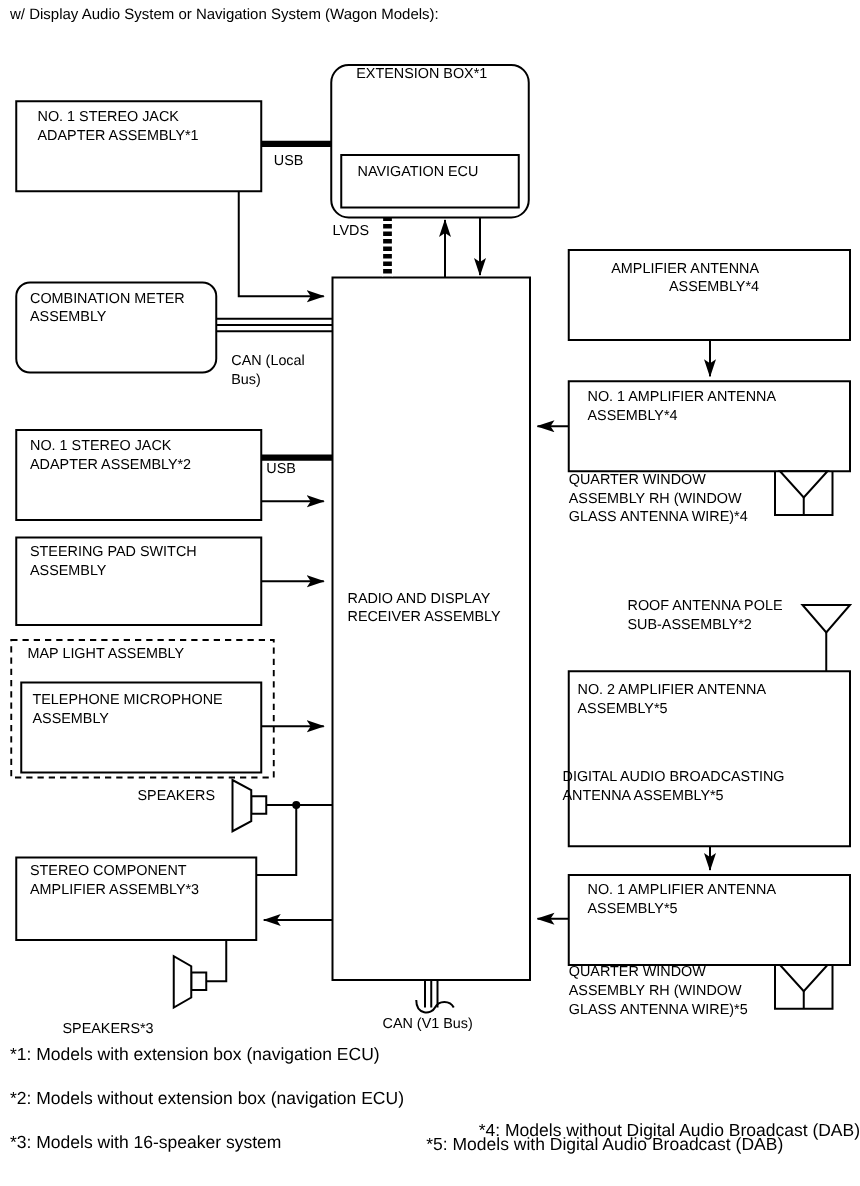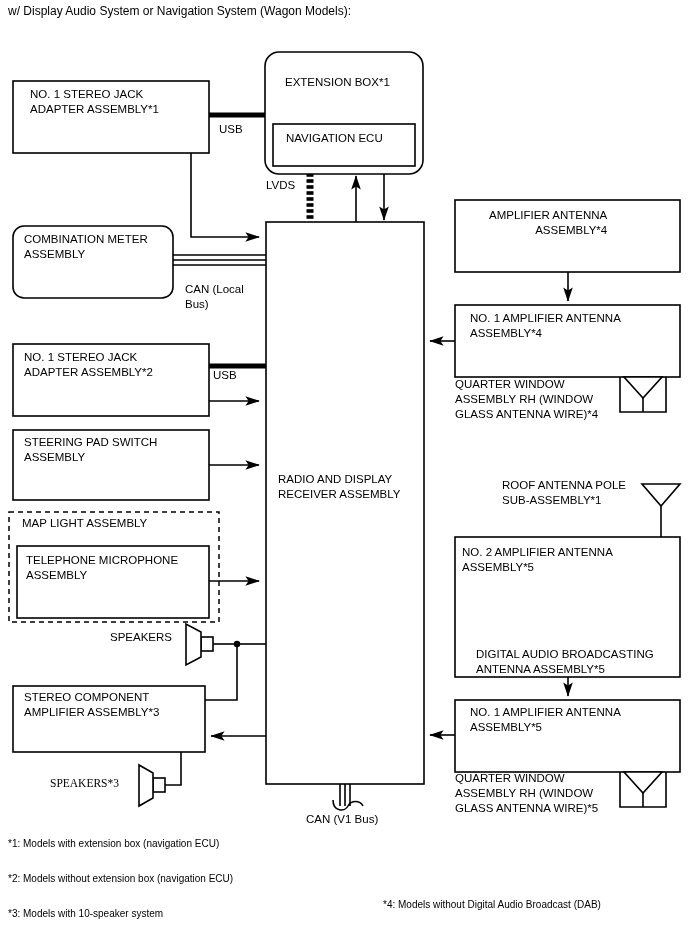--- a/index.html
+++ b/index.html
@@ -32,21 +32,21 @@
     position: absolute;
     font-size: 11.5px;
     line-height: 15px;
     white-space: pre;
     letter-spacing: 0px;
   }
   .title {
     font-size: 12px;
   }
   .note {
-    font-size: 10px;
+    font-size: 14px;
   }
 </style>
 </head>
 <body>
 
 <div id="diagram-root">
 
   <svg class="layer" viewBox="0 0 688 949" xmlns="http://www.w3.org/2000/svg">
     <defs>
       <marker id="arrow" markerWidth="9" markerHeight="9" refX="8.5" refY="3" orient="auto" markerUnits="strokeWidth">
@@ -169,44 +169,44 @@
 ASSEMBLY</div>
 
   <div class="txt" style="left:22px; top:516px;">MAP LIGHT ASSEMBLY</div>
 
   <div class="txt" style="left:26px; top:553px;">TELEPHONE MICROPHONE
 ASSEMBLY</div>
 
   <div class="txt" style="left:24px; top:690px;">STEREO COMPONENT
 AMPLIFIER ASSEMBLY*3</div>
 
-  <div class="txt" style="left:285px; top:75px;">EXTENSION BOX*1</div>
+  <div class="txt" style="left:285px; top:52px;">EXTENSION BOX*1</div>
 
   <div class="txt" style="left:286px; top:131px;">NAVIGATION ECU</div>
 
   <div class="txt" style="left:278px; top:472px;">RADIO AND DISPLAY
 RECEIVER ASSEMBLY</div>
 
   <div class="txt" style="left:489px; top:208px;text-align:right;">AMPLIFIER ANTENNA
 ASSEMBLY*4</div>
 
   <div class="txt" style="left:470px; top:311px;">NO. 1 AMPLIFIER ANTENNA
 ASSEMBLY*4</div>
 
   <div class="txt" style="left:455px; top:377px;">QUARTER WINDOW
 ASSEMBLY RH (WINDOW
 GLASS ANTENNA WIRE)*4</div>
 
   <div class="txt" style="left:502px; top:478px;">ROOF ANTENNA POLE
-SUB-ASSEMBLY*1</div>
+SUB-ASSEMBLY*2</div>
 
   <div class="txt" style="left:462px; top:545px;">NO. 2 AMPLIFIER ANTENNA
 ASSEMBLY*5</div>
 
-  <div class="txt" style="left:476px; top:615px;margin-top:32px;">DIGITAL AUDIO BROADCASTING
+  <div class="txt" style="left:450px; top:615px;">DIGITAL AUDIO BROADCASTING
 ANTENNA ASSEMBLY*5</div>
 
   <div class="txt" style="left:470px; top:705px;">NO. 1 AMPLIFIER ANTENNA
 ASSEMBLY*5</div>
 
   <div class="txt" style="left:455px; top:771px;">QUARTER WINDOW
 ASSEMBLY RH (WINDOW
 GLASS ANTENNA WIRE)*5</div>
 
   <div class="txt" style="left:219px; top:122px;">USB</div>
@@ -215,21 +215,22 @@
 
   <div class="txt" style="left:266px; top:178px;">LVDS</div>
 
   <div class="txt" style="left:185px; top:271px;margin-top:11px;">CAN (Local
 Bus)</div>
 
   <div class="txt" style="left:306px; top:812px;">CAN (V1 Bus)</div>
 
   <div class="txt" style="left:110px; top:630px;">SPEAKERS</div>
 
-  <div class="txt" style="left:50px; top:776px;font-family:Liberation Serif, serif;">SPEAKERS*3</div>
+  <div class="txt" style="left:50px; top:816px;">SPEAKERS*3</div>
 
   <div class="txt note" style="left:8px; top:836px;">*1: Models with extension box (navigation ECU)</div>
   <div class="txt note" style="left:8px; top:871px;text-align:center;">*2: Models without extension box (navigation ECU)</div>
-  <div class="txt note" style="left:8px; top:906px;">*3: Models with 10-speaker system</div>
+  <div class="txt note" style="left:8px; top:906px;">*3: Models with 16-speaker system</div>
 
   <div class="txt note" style="left:341px; top:897px;margin-left:42px;">*4: Models without Digital Audio Broadcast (DAB)</div>
+  <div class="txt note" style="left:341px; top:908px;">*5: Models with Digital Audio Broadcast (DAB)</div>
 
 </div>
 
 </body></html>

